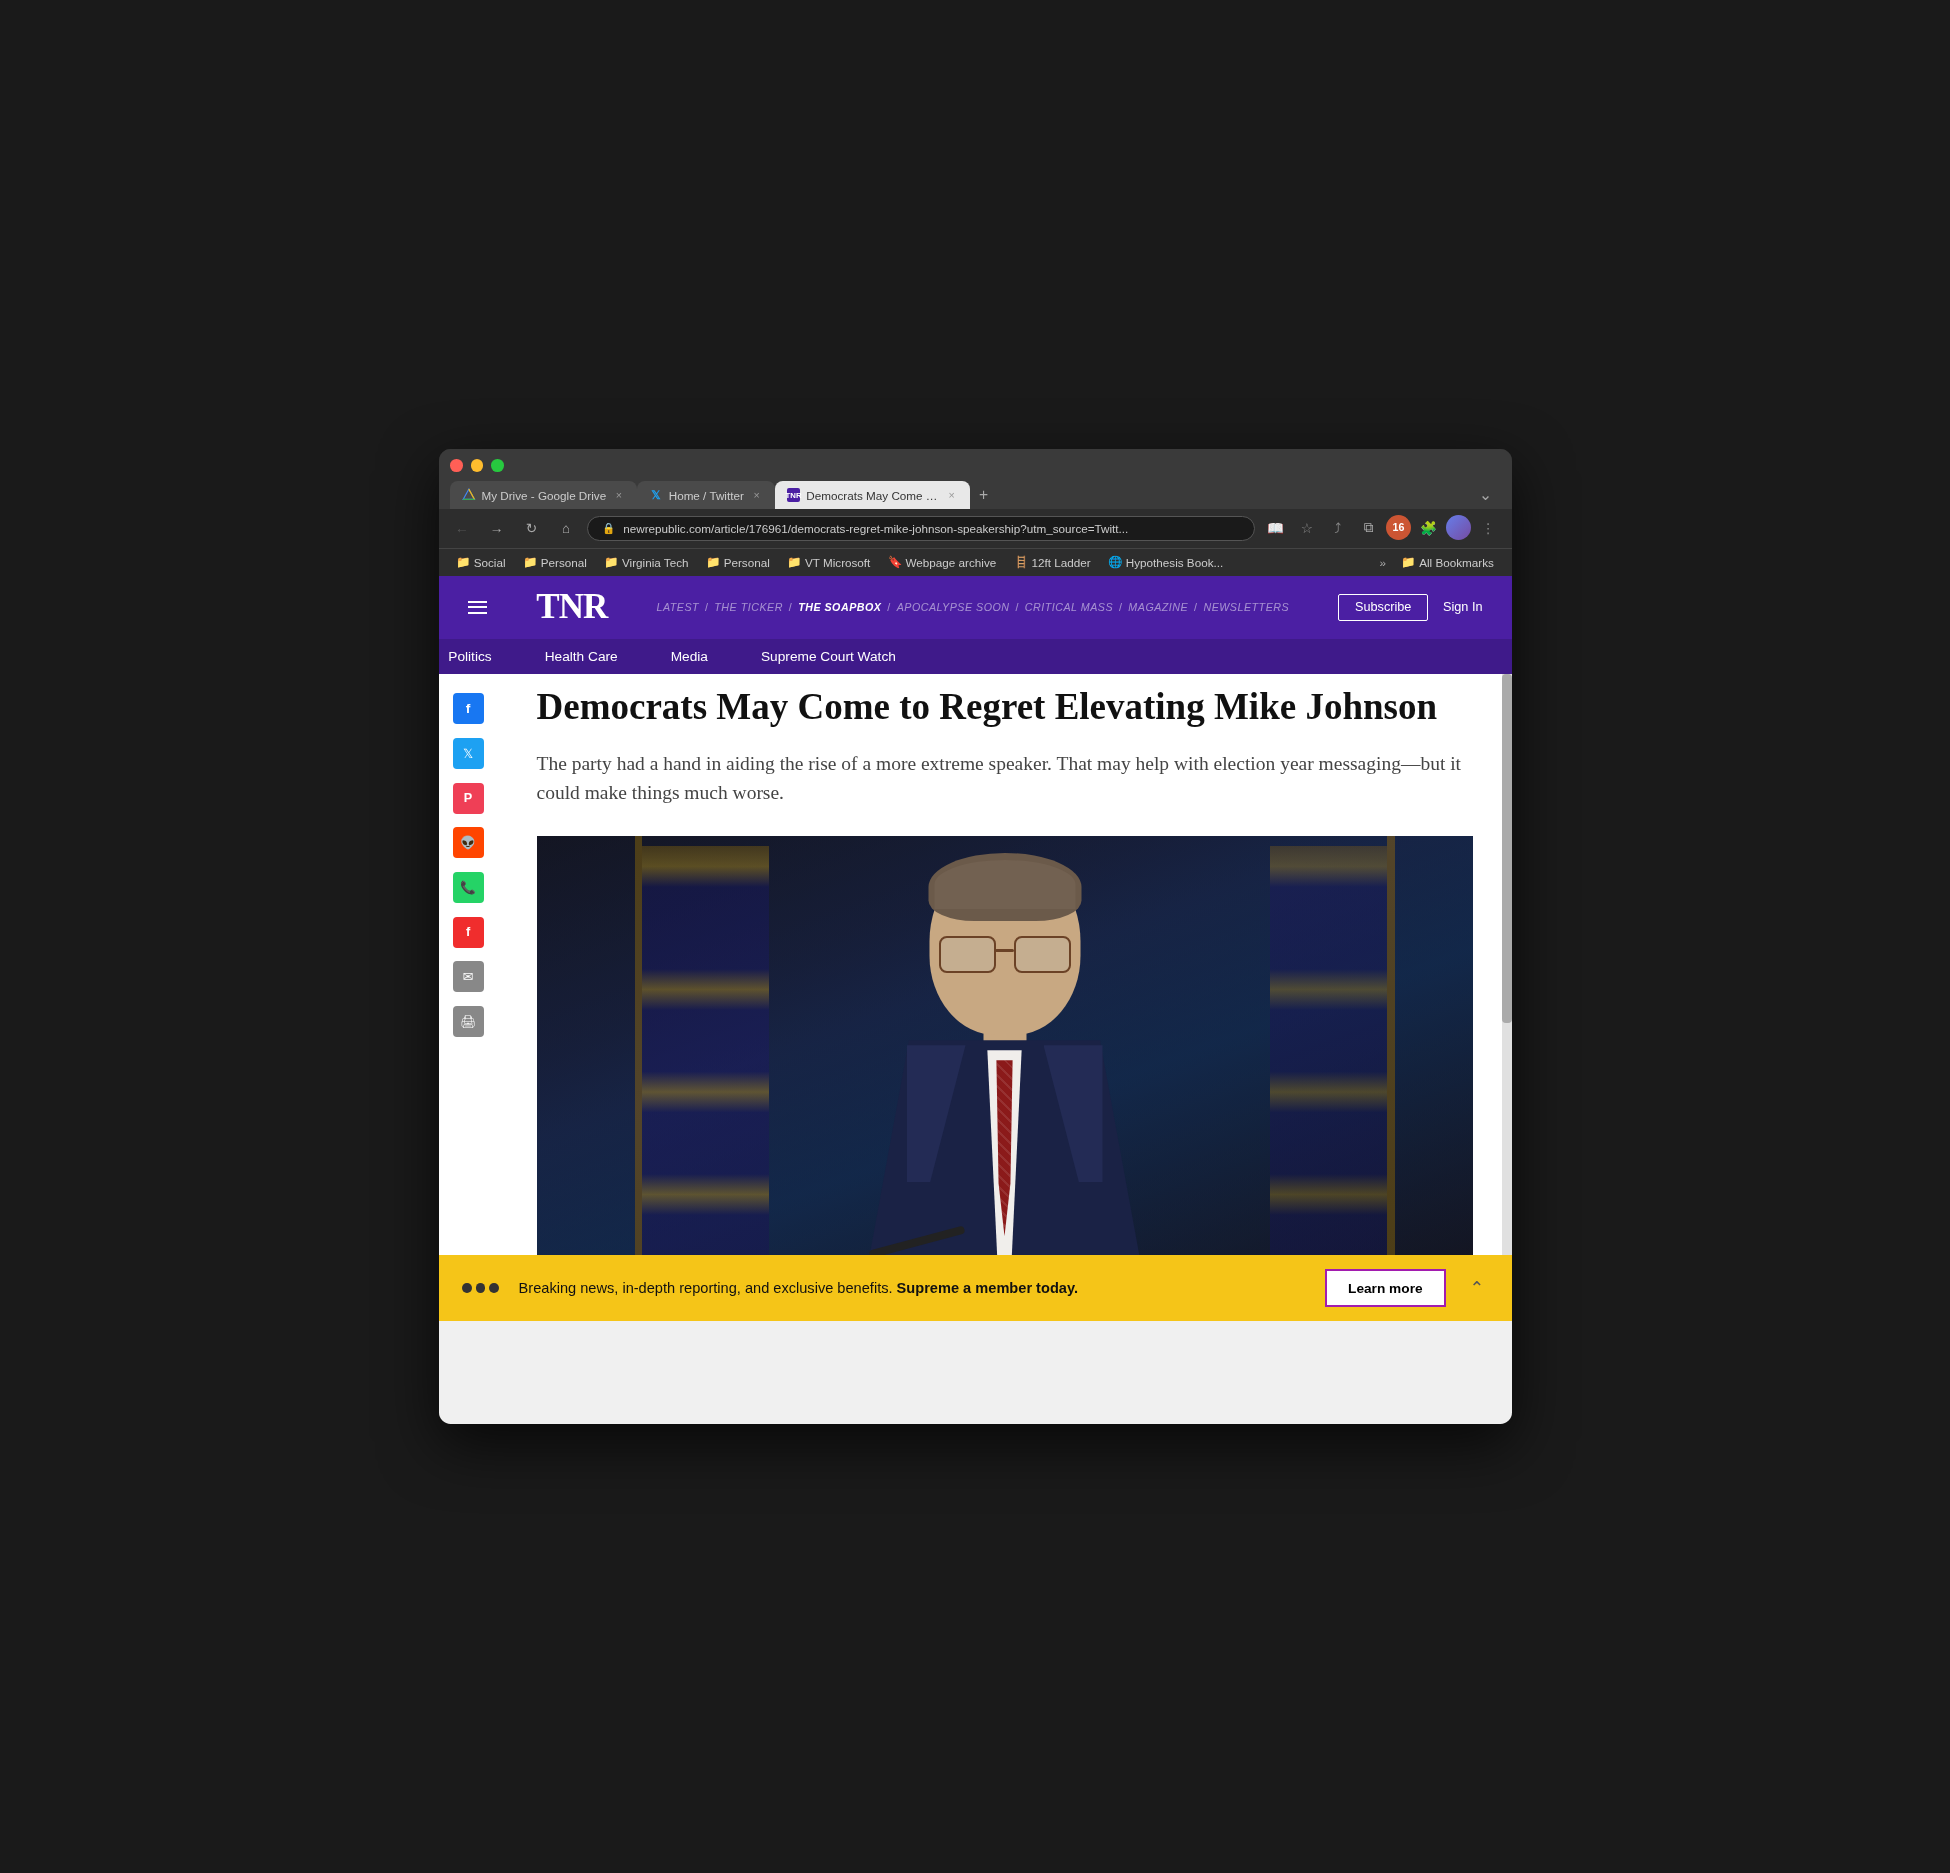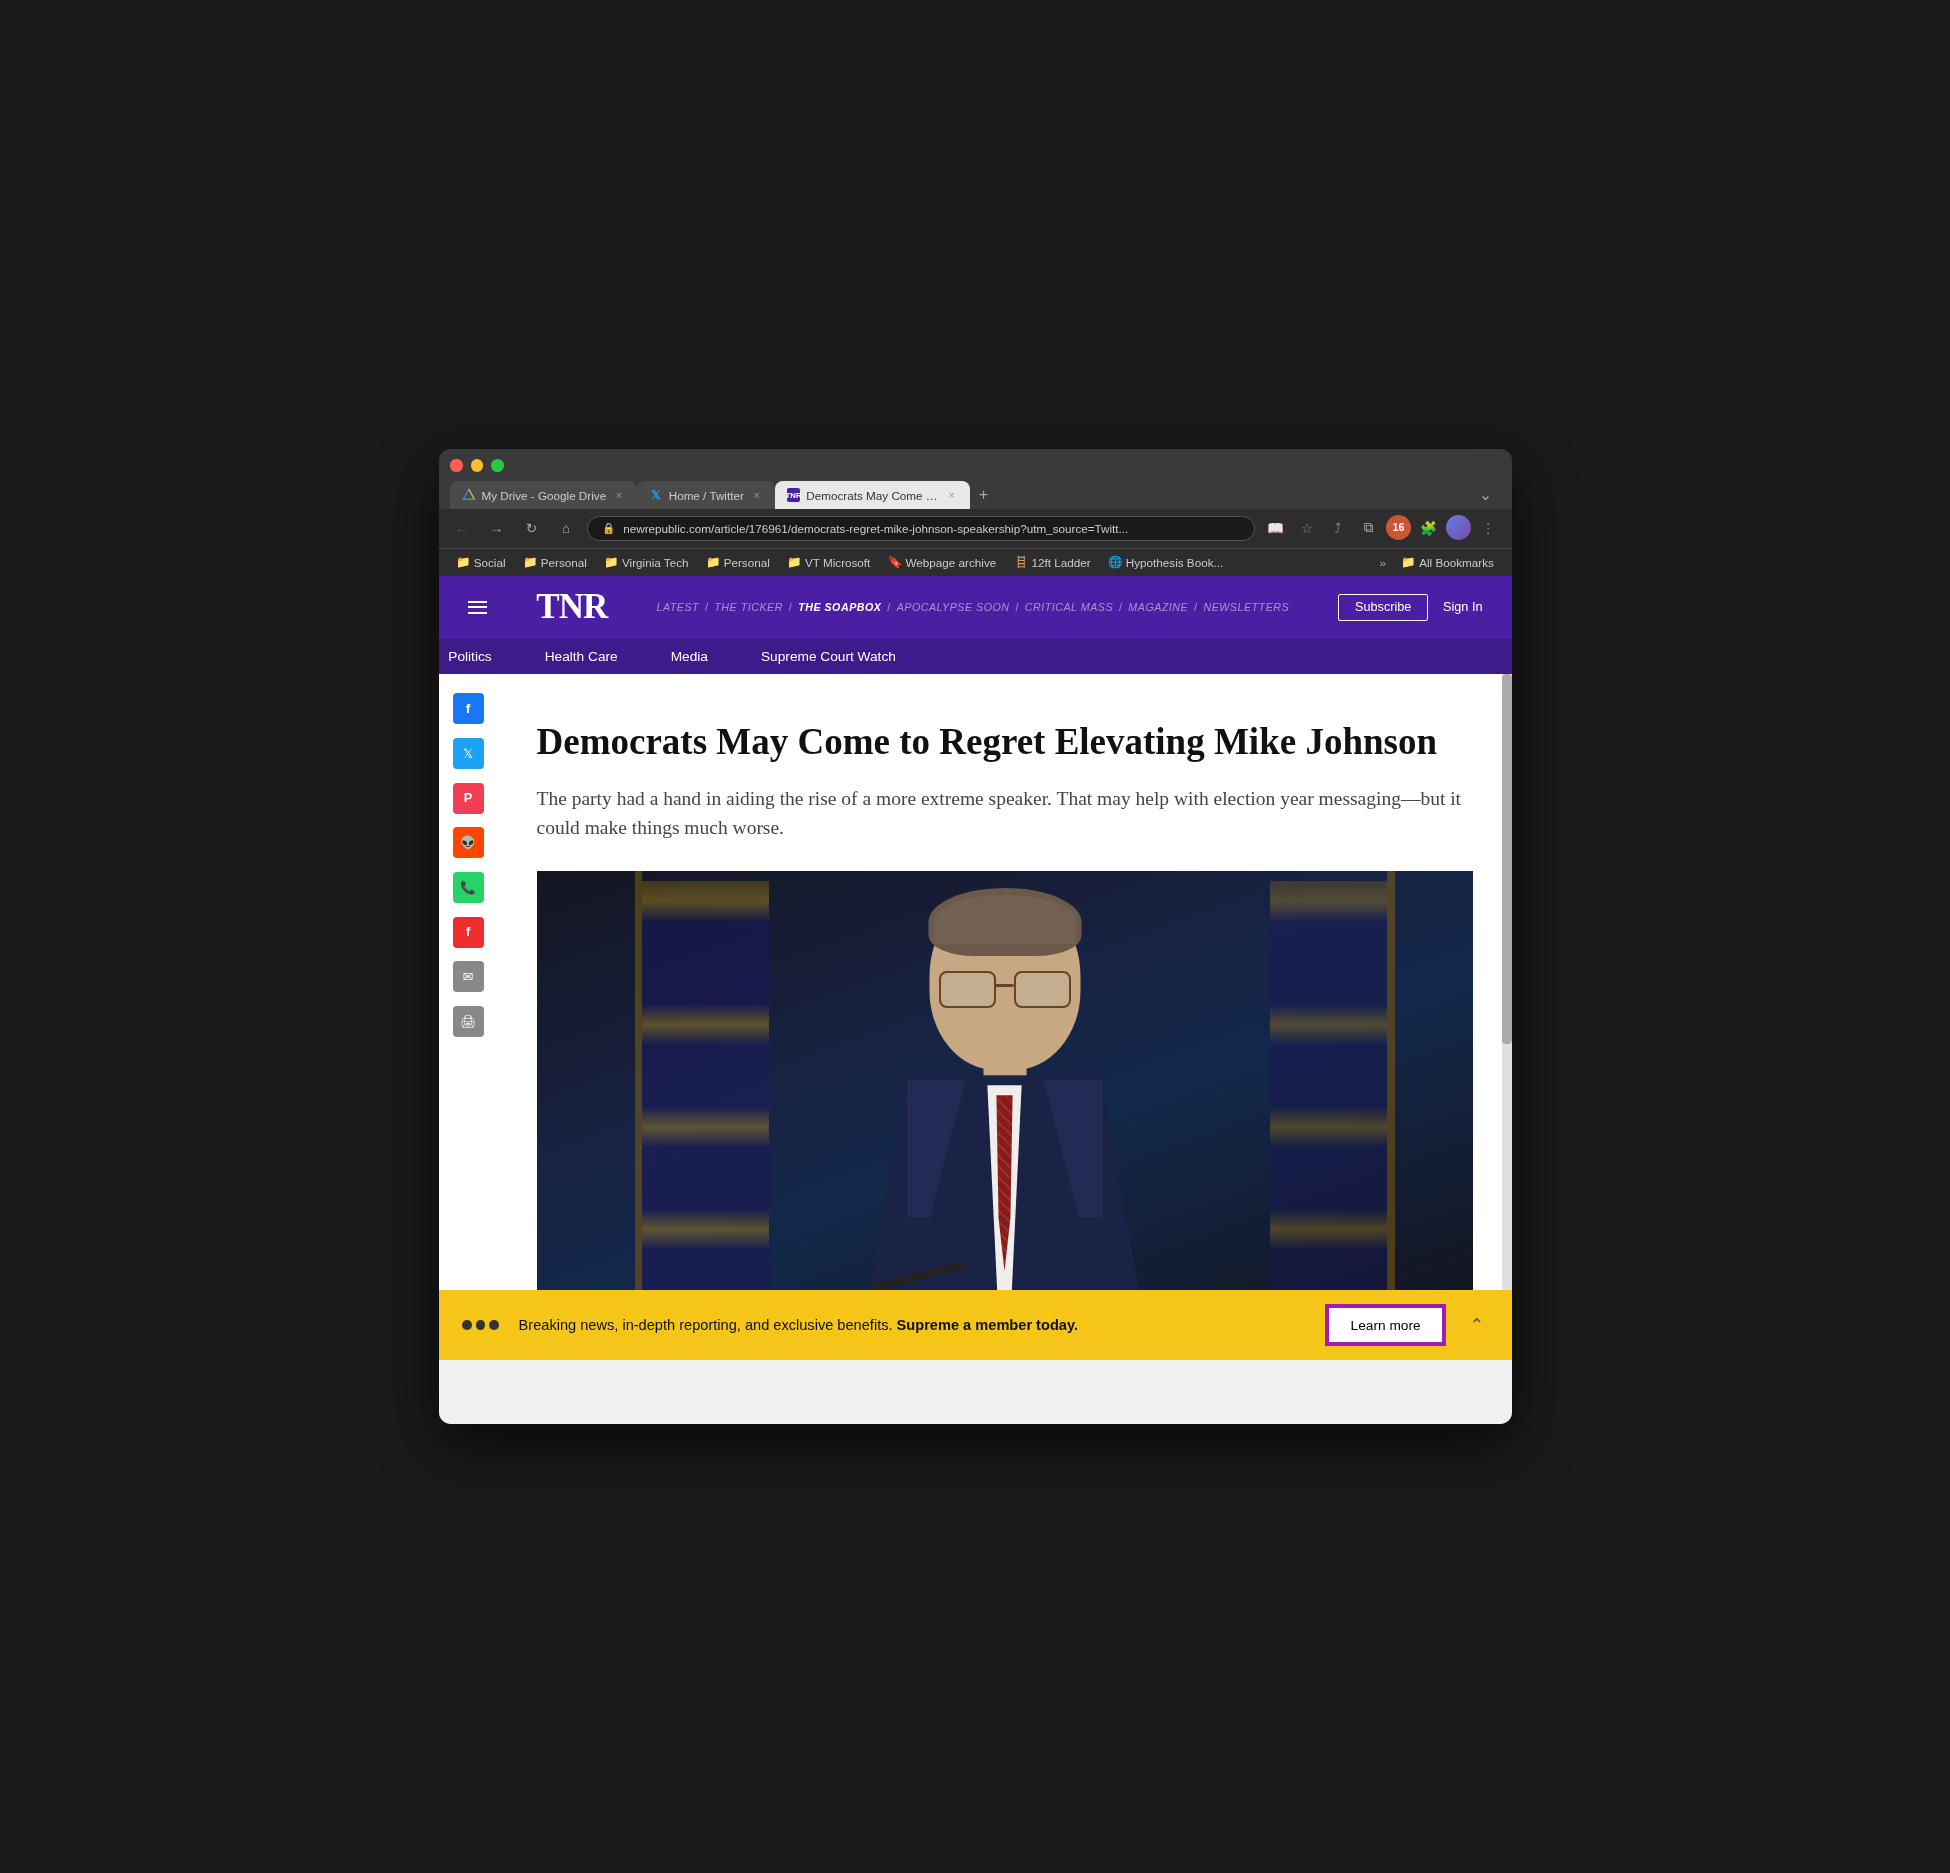--- a/index.html
+++ b/index.html
@@ -343,21 +343,21 @@
     .social-tw { background: #1da1f2; }
     .social-pocket { background: #ef3f56; }
     .social-reddit { background: #ff4500; }
     .social-whatsapp { background: #25d366; }
     .social-flipboard { background: #f02d2d; }
     .social-email { background: #888; }
     .social-print { background: #888; }
 
     .article-main {
       flex: 1;
-      padding: 46px 39px 0;
+      padding: 11px 39px 0;
     }
 
     .article-title {
       font-family: Georgia, serif;
       font-size: 37px;
       font-weight: 700;
       color: #111;
       line-height: 1.2;
       margin-bottom: 19.5px;
     }
@@ -451,24 +451,24 @@
       font-size: 14.6px;
       color: #111;
     }
 
     .banner-text strong {
       font-weight: 700;
     }
 
     .learn-more-btn {
       background: white;
-      border: 4px solid #a21caf;
+      border: 2px solid #a21caf;
       padding: 9.8px 21.5px;
       font-size: 13.7px;
-      font-weight: 400;
+      font-weight: 700;
       cursor: pointer;
       white-space: nowrap;
     }
 
     .banner-close {
       cursor: pointer;
       color: #555;
       font-size: 17.6px;
       padding: 3.9px;
     }

